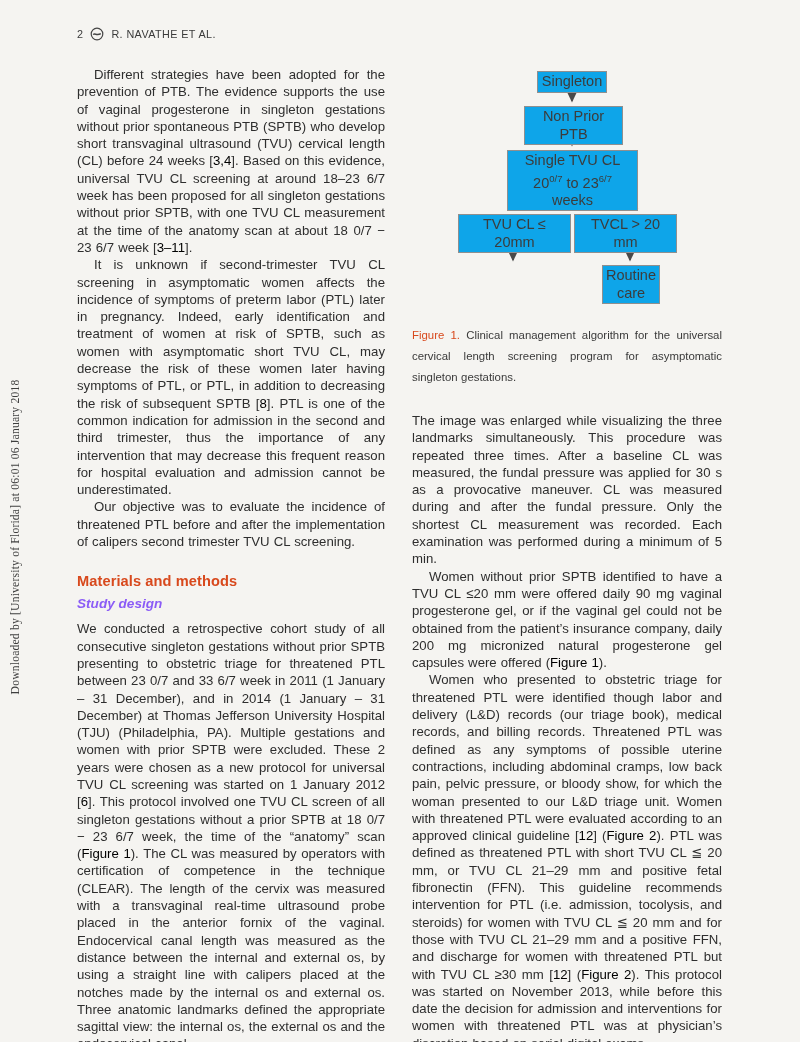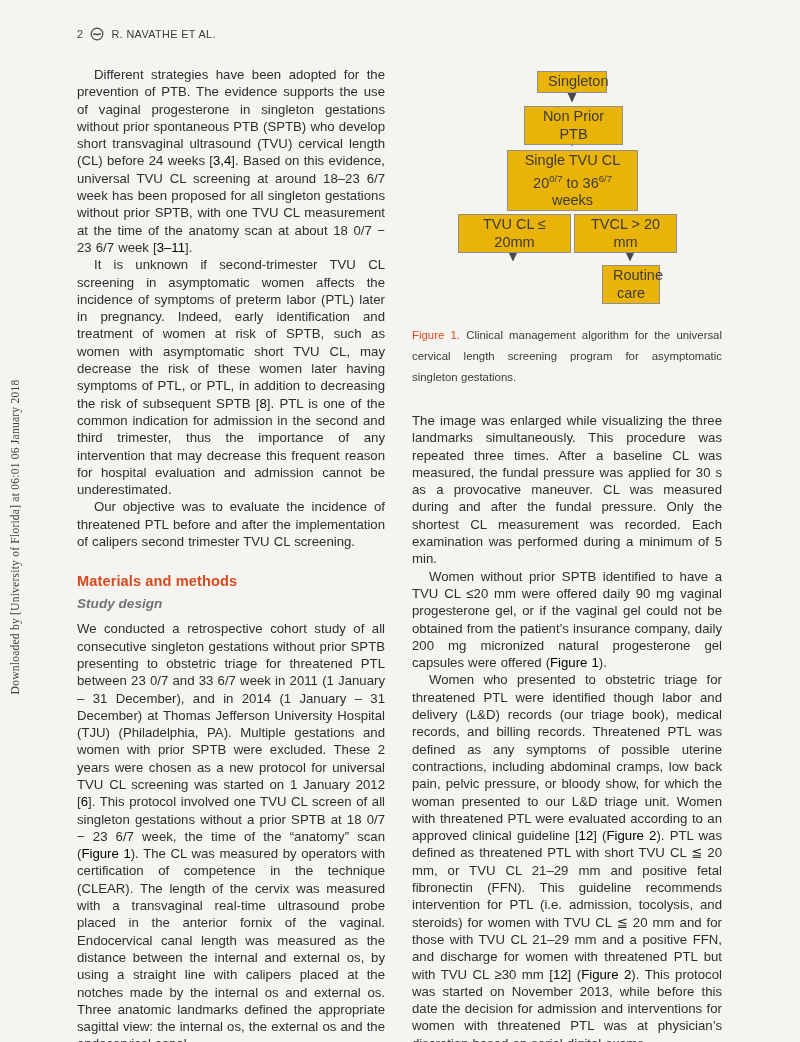--- a/index.html
+++ b/index.html
@@ -31,31 +31,31 @@
     text-align:justify; word-spacing:0.4px; color:#2e2e2e;
   }
   p.indent{text-indent:17px;}
   .ref{color:#000000;}
   .accent{color:#d8491d;}
   h2.section{
     color:#d8491d; font-size:14.6px; font-weight:bold;
     margin:23px 0 7px; letter-spacing:0.1px;
   }
   h3.subsection{
-    color:#737373; font-size:13.6px; font-weight:bold; font-style:italic;
+    color:#8b5cf6; font-size:13.6px; font-weight:bold; font-style:italic;
     margin:0 0 9px;
   }
   
   figure.flow{position:relative; width:310px; height:243px; margin:0;}
   figure.flow svg.arrows{position:absolute; left:0; top:0;}
   .fnode{
     position:absolute; box-sizing:border-box;
-    border:1px solid #8f8f8f; background:#eab308;
+    border:1px solid #8f8f8f; background:#0ea5e9;
     color:#3c3c3c; font-size:14.5px; line-height:17.5px;
-    text-align:center; padding:1px 10px;
+    text-align:center; padding:1px 3px;
   }
   .fnode sup{font-size:9.5px;}
   .n-singleton{left:125px; top:2px;  width:70px;}
   .n-nonprior {left:112px; top:37px; width:99px;}
   .n-single   {left:95px;  top:81px; width:131px;}
   .n-le20     {left:46px;  top:145px;width:113px;}
   .n-gt20     {left:162px; top:145px;width:103px;}
   .n-vaginal  {left:56px;  top:196px;width:96px;}
   .n-routine  {left:190px; top:196px;width:58px;}
   figcaption.cap{
@@ -103,21 +103,21 @@
         <line x1="160" y1="60" x2="160" y2="76" stroke="#4a4a4a" stroke-width="1.6" marker-end="url(#ah)"></line>
         <line x1="126" y1="122" x2="111" y2="139" stroke="#4a4a4a" stroke-width="1.6" marker-end="url(#ah)"></line>
         <line x1="206" y1="122" x2="225" y2="139" stroke="#4a4a4a" stroke-width="1.6" marker-end="url(#ah)"></line>
         <line x1="101" y1="170" x2="101" y2="191" stroke="#4a4a4a" stroke-width="1.6" marker-end="url(#ah)"></line>
         <line x1="218" y1="170" x2="218" y2="191" stroke="#4a4a4a" stroke-width="1.6" marker-end="url(#ah)"></line>
       </svg>
       <div class="fnode n-singleton">Singleton</div>
       <div class="fnode n-nonprior">Non Prior PTB</div>
       <div class="fnode n-single">
         <div>Single TVU CL</div>
-        <div><span>20</span><sup>0/7</sup><span> to 36</span><sup>6/7</sup><span> weeks</span></div>
+        <div><span>20</span><sup>0/7</sup><span> to 23</span><sup>6/7</sup><span> weeks</span></div>
       </div>
       <div class="fnode n-le20">TVU CL ≤ 20mm</div>
       <div class="fnode n-gt20">TVCL &gt; 20 mm</div>
       <div class="fnode n-routine">Routine care</div>
     </figure>
 
     <figcaption class="cap"><span class="accent">Figure 1.</span><span> Clinical management algorithm for the universal cervical length screening program for asymptomatic singleton gestations.</span></figcaption>
 
     <p class="para"><span>The image was enlarged while visualizing the three landmarks simultaneously. This procedure was repeated three times. After a baseline CL was measured, the fundal pressure was applied for 30 s as a provocative maneuver. CL was measured during and after the fundal pressure. Only the shortest CL measurement was recorded. Each examination was performed during a minimum of 5 min.</span></p>
     <p class="para indent"><span>Women without prior SPTB identified to have a TVU CL ≤20 mm were offered daily 90 mg vaginal progesterone gel, or if the vaginal gel could not be obtained from the patient’s insurance company, daily 200 mg micronized natural progesterone gel capsules were offered (</span><span class="ref">Figure 1</span><span>).</span></p>

